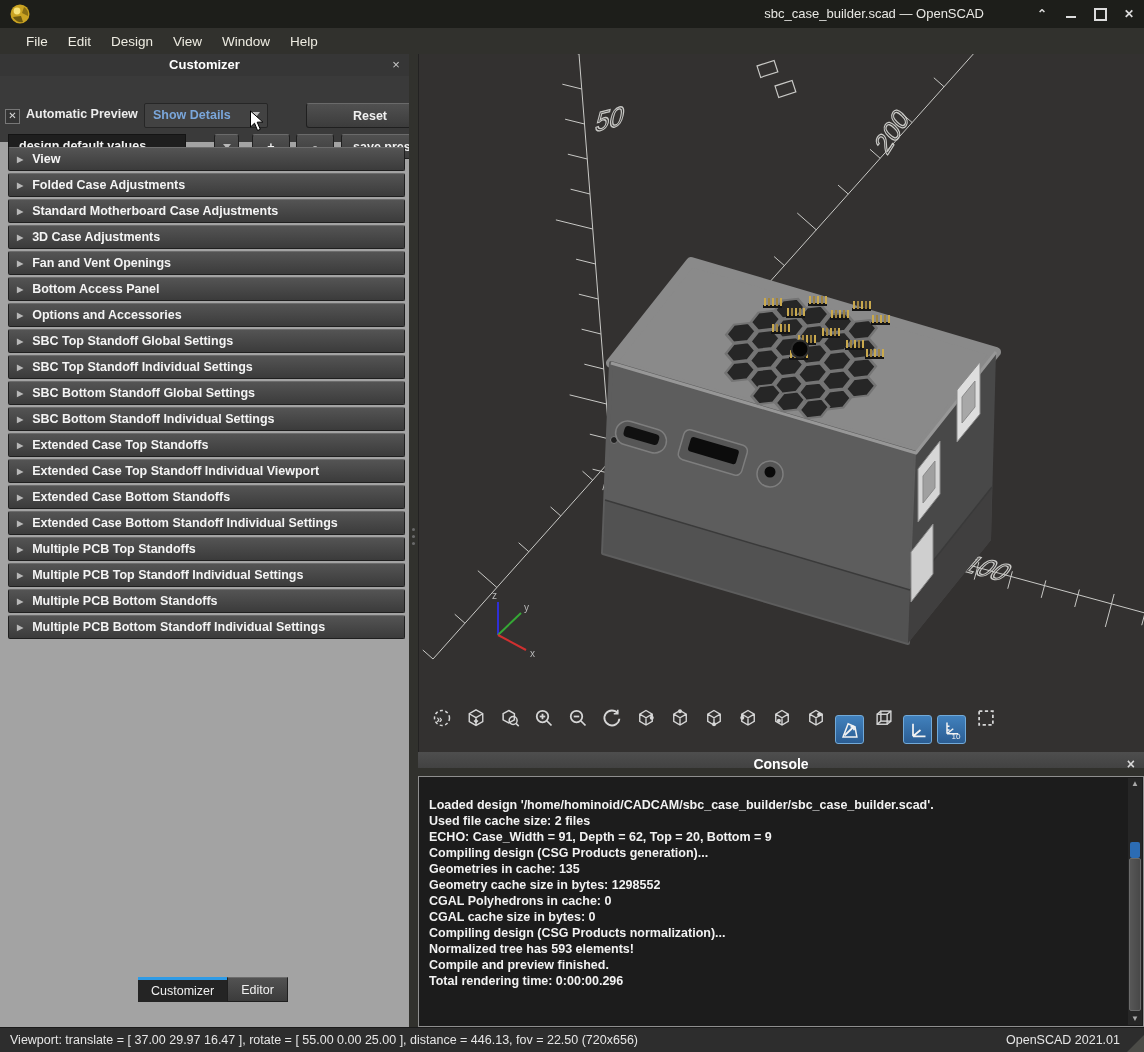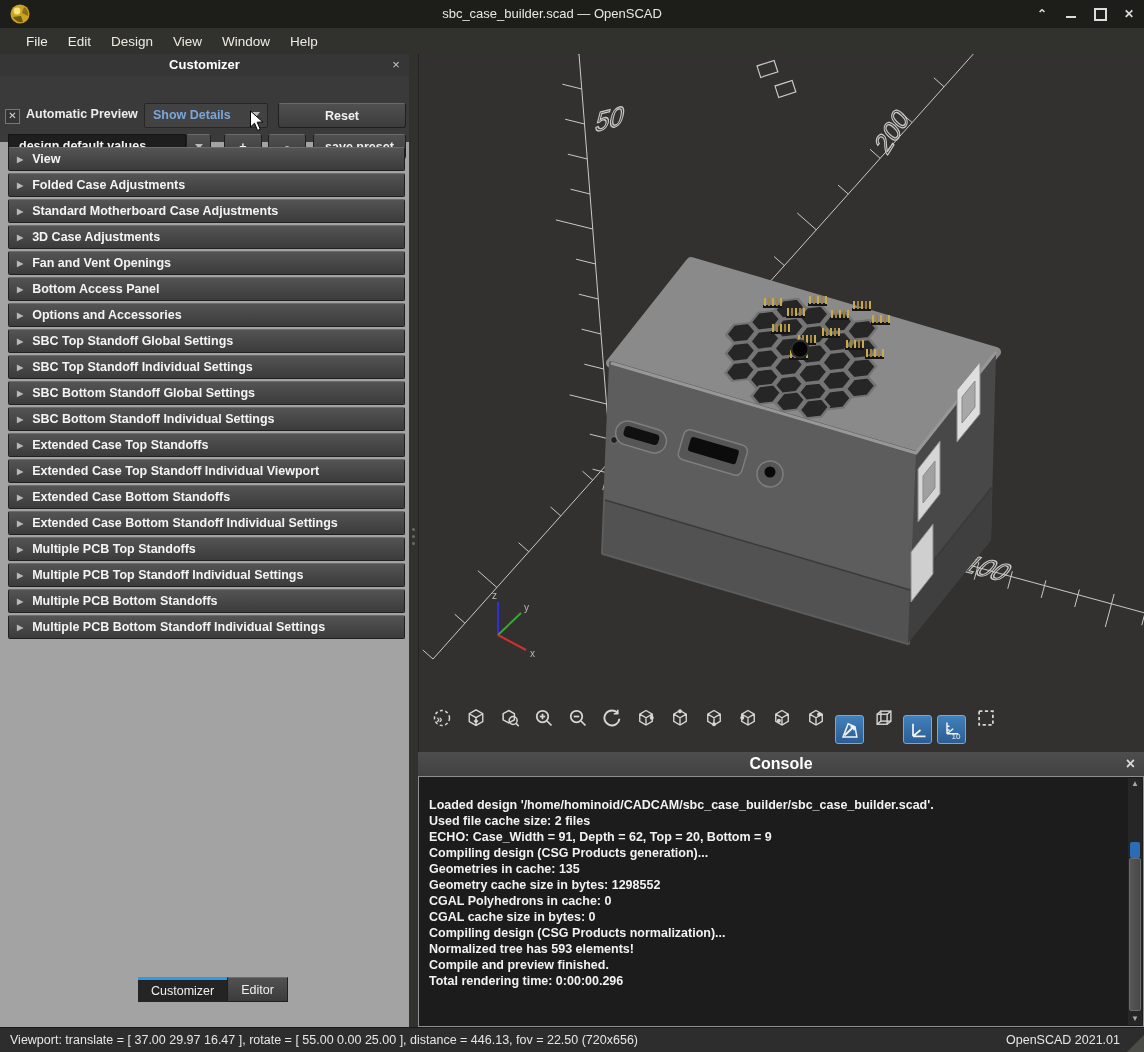--- a/index.html
+++ b/index.html
@@ -1,21 +1,21 @@
 <!DOCTYPE html>
 <html><head>
 <meta charset="utf-8">
 <style>
   html,body{margin:0;padding:0;background:#31312d;}
   .app{position:relative;width:1144px;height:1052px;overflow:hidden;background:#31312d;
        font-family:"Liberation Sans",sans-serif;cursor:default;-webkit-user-select:none;user-select:none;}
   
   .titlebar{position:absolute;top:0;left:0;right:0;height:28px;background:#1d1e1a;}
   .titlebar .title{position:absolute;left:120px;right:160px;top:0;height:28px;line-height:28px;
-       text-align:center;color:#e8e8e4;font-size:13px;}
+       text-align:right;color:#e8e8e4;font-size:13px;}
   .logo{position:absolute;left:9px;top:3px;width:22px;height:22px;}
   .winctl{position:absolute;right:8px;top:0;height:28px;display:flex;align-items:center;gap:15px;color:#dcdcdc;}
   .wbtn{width:14px;height:14px;display:flex;align-items:center;justify-content:center;font-size:12px;font-weight:bold;}
   .wbtn .bar{width:10px;height:2px;background:#dcdcdc;margin-top:6px;}
   .wbtn .box{width:9px;height:9px;border:2px solid #dcdcdc;}
   
   .menubar{position:absolute;top:28px;left:0;right:0;height:26px;background:#31312d;display:flex;
        align-items:center;padding-left:16px;color:#eeece2;font-size:13.5px;}
   .menu-item{padding:3px 10px;}
   
@@ -27,21 +27,21 @@
   .chk{position:absolute;left:5px;top:33px;width:13px;height:13px;border:1px solid #777;background:#343434;
        color:#d8d8d8;font-size:10px;line-height:12px;text-align:center;}
   .auto-label{position:absolute;left:26px;top:31px;color:#ececec;font-size:12.5px;font-weight:600;}
   .combo{background:#424242;border:1px solid #262626;border-radius:2px;box-sizing:border-box;}
   .detail-combo{position:absolute;left:144px;top:27px;width:124px;height:25px;color:#7aa6da;
        font-size:12.5px;font-weight:600;line-height:23px;padding-left:8px;}
   .combo-arrow{position:absolute;right:7px;top:8px;width:0;height:0;border-left:4px solid transparent;
        border-right:4px solid transparent;border-top:5px solid #b9b9b9;}
   .btn{background:linear-gradient(#505050,#3c3c3c);border:1px solid #1f1f1f;border-top-color:#6a6a6a;
        border-radius:3px;color:#f0f0f0;font-size:12.5px;font-weight:600;display:flex;align-items:center;
-       justify-content:center;box-sizing:border-box;}
+       justify-content:center;box-sizing:border-box;margin-left:28px;}
   .reset-btn{position:absolute;left:278px;top:27px;width:128px;height:25px;}
   .preset-field{position:absolute;left:8px;top:58px;width:178px;height:25px;background:#1e1e1e;
        border:1px solid #141414;color:#f2f2f2;font-size:12.5px;font-weight:600;line-height:23px;
        padding-left:10px;box-sizing:border-box;}
   .preset-arrow-btn{position:absolute;left:186px;top:58px;width:25px;height:25px;}
   .plus-btn{position:absolute;left:224px;top:58px;width:38px;height:25px;}
   .minus-btn{position:absolute;left:268px;top:58px;width:38px;height:25px;}
   .save-btn{position:absolute;left:313px;top:58px;width:93px;height:25px;}
   .cursor{position:absolute;left:249px;top:34px;z-index:50;}
   .sections{position:absolute;top:93px;left:8px;width:397px;}
@@ -59,22 +59,22 @@
   .vsplit .dots{position:absolute;left:3px;top:474px;width:3px;height:3px;border-radius:50%;background:#6a6a6a;
        box-shadow:0 7px 0 #6a6a6a,0 14px 0 #6a6a6a;}
   
   .viewport{position:absolute;left:418px;top:54px;width:726px;height:698px;background:#333130;overflow:hidden;border-left:1px solid #232222;box-sizing:border-box;}
   .vtoolbar{position:absolute;left:8px;bottom:8px;display:flex;align-items:center;}
   .vbtn{width:29px;height:29px;margin-right:5px;display:flex;align-items:center;justify-content:center;
        border-radius:3px;background:transparent;border:1px solid transparent;padding:0;}
   .vbtn.active{background:linear-gradient(#4181bd,#2b5d93);border:1px solid #71a9d8;margin-top:23px;}
   .vbtn svg{display:block;}
   
-  .console-header{position:absolute;left:418px;top:752px;width:726px;height:24px;
-       background:linear-gradient(#4e4e4e,#424242);color:#fff;font-weight:bold;font-size:16px;
+  .console-header{position:absolute;left:418px;top:752px;width:726px;height:16px;
+       background:linear-gradient(#4e4e4e,#424242);color:#fff;font-weight:bold;font-size:14px;
        text-align:center;line-height:24px;}
   .console-close{position:absolute;right:9px;top:0;color:#d8d8d8;font-weight:bold;}
   .console-body{position:absolute;left:418px;top:776px;width:726px;height:251px;background:#1c1c1c;
        border:1px solid #8f8f8f;box-sizing:border-box;color:#f2f2f2;font-size:12.5px;line-height:16px;
        padding:20px 24px 0 10px;overflow:hidden;}
   .cline{white-space:pre;font-weight:bold;}
   .cscroll{position:absolute;right:1px;top:1px;bottom:1px;width:14px;background:#262626;}
   .cscroll .arr{position:absolute;left:0;width:14px;height:12px;color:#a9a9a9;font-size:8px;text-align:center;line-height:12px;}
   .cscroll .blue{position:absolute;left:2px;right:2px;top:64px;height:16px;background:#2c6cb4;border-radius:2px;}
   .cscroll .thumb{position:absolute;left:1px;right:1px;top:80px;bottom:14px;

